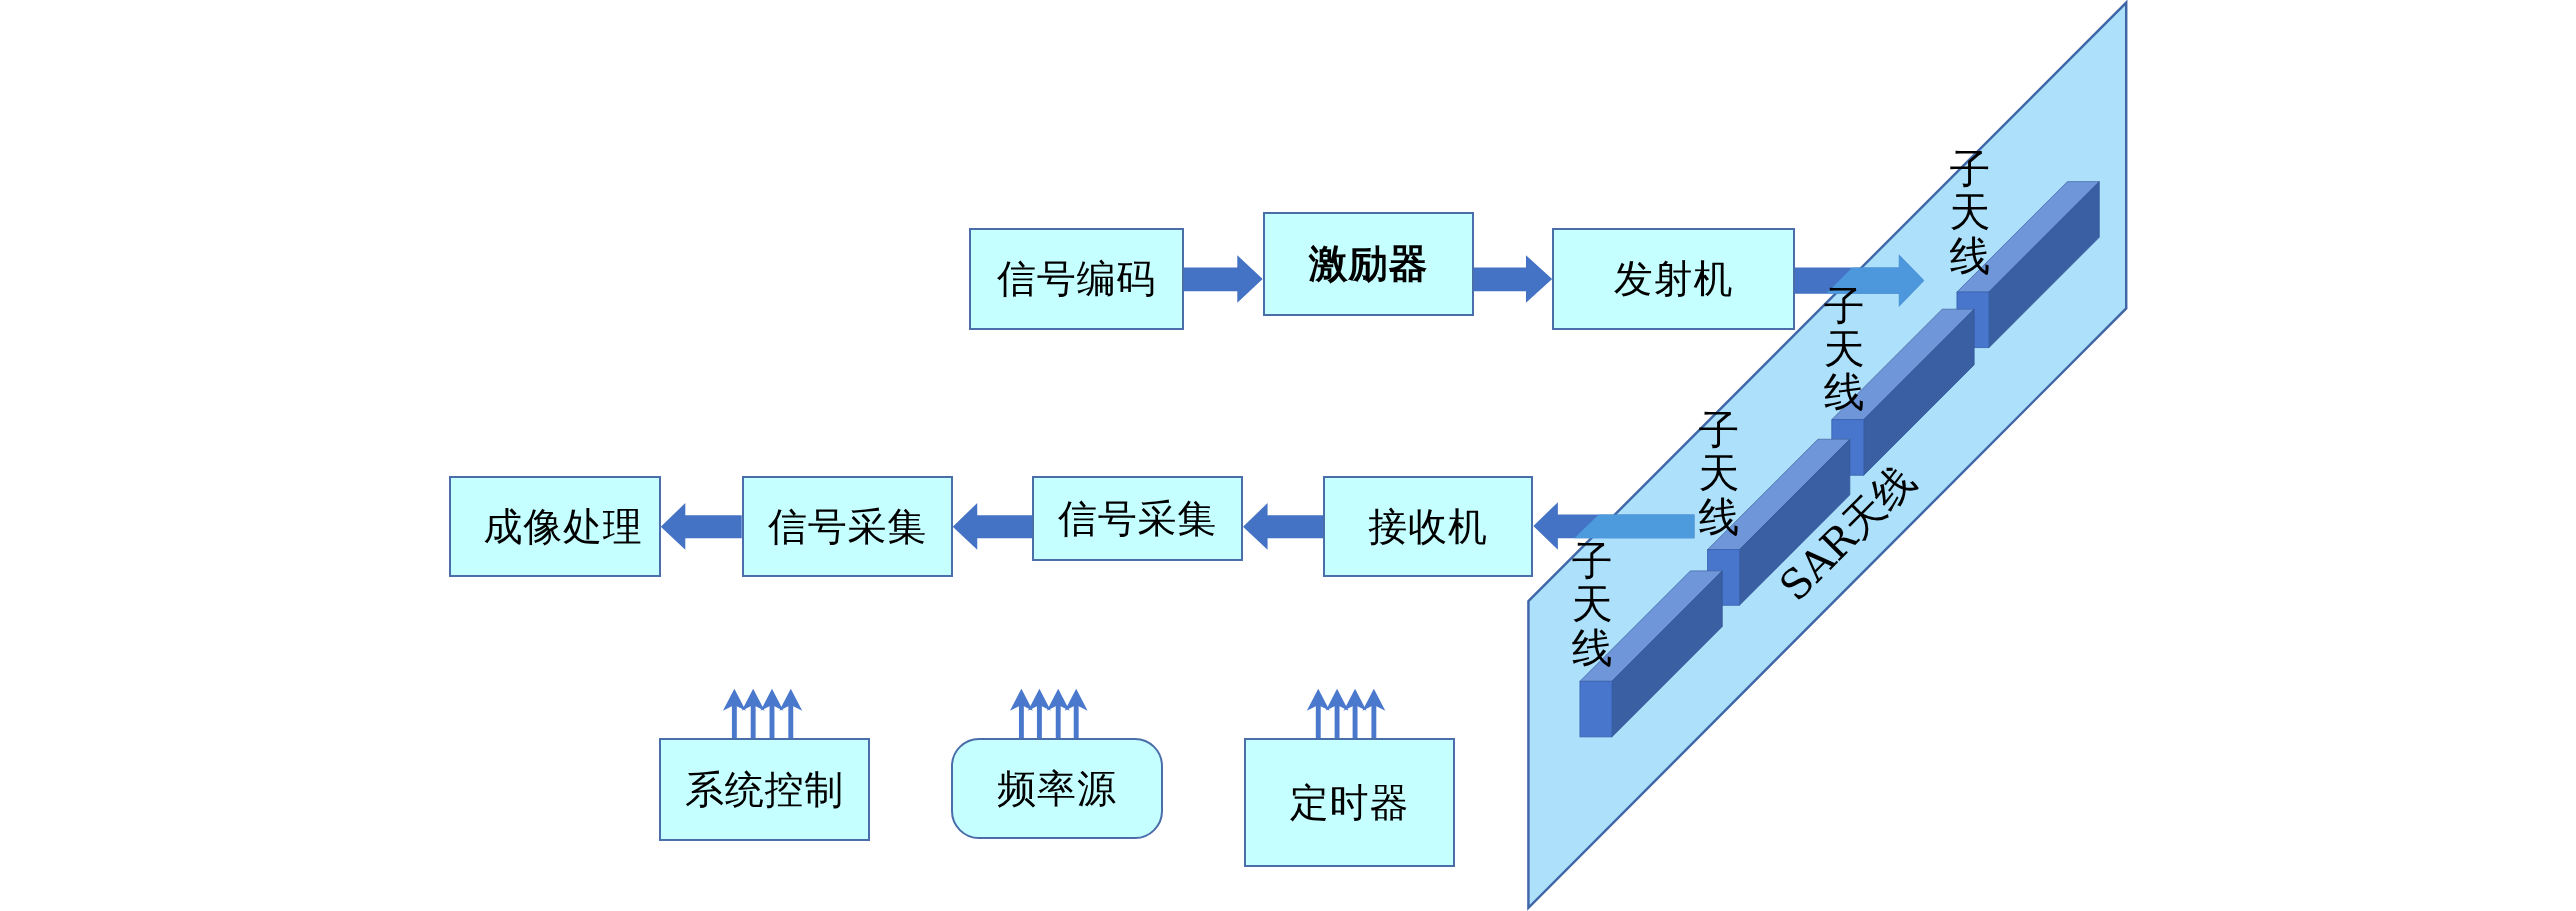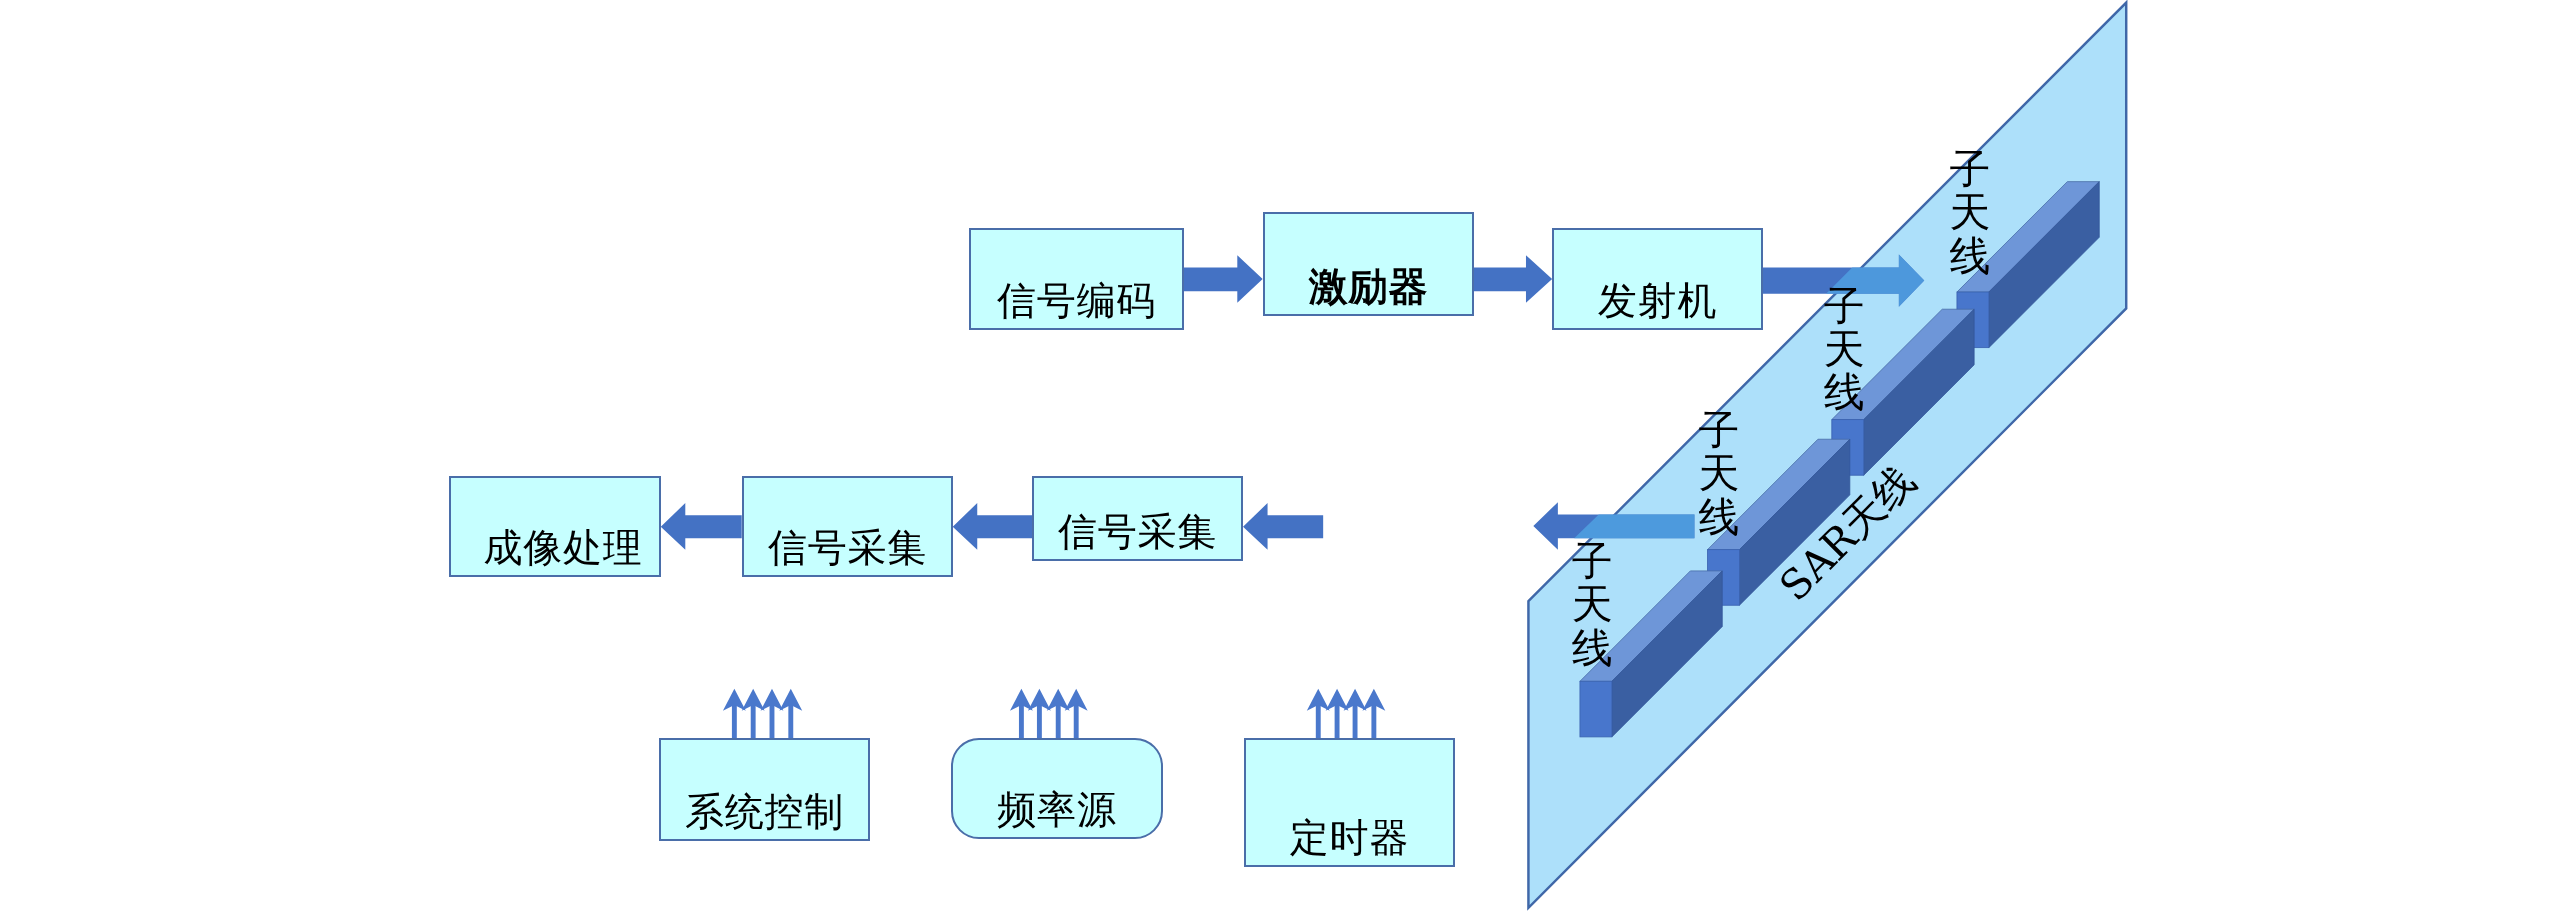--- a/index.html
+++ b/index.html
@@ -1,20 +1,20 @@
 <!DOCTYPE html>
 <html style="font-size:13px"><head>
 <meta charset="utf-8">
 <style>
   html, body { margin:0; padding:0; background:#ffffff; }
   body { width:2576px; height:912px; position:relative; overflow:hidden;
          font-family:"DejaVu Serif","Liberation Serif",serif; }
   #stage { position:absolute; left:0; top:0; width:2576px; height:912px; }
   .box { position:absolute; box-sizing:border-box; background:#c6ffff;
-         border:2.5px solid #4a6ea9; display:flex; align-items:flex-end; justify-content:center;
+         border:2.5px solid #4a6ea9; display:flex; align-items:center; justify-content:center;
          font-size:39px; color:#000; letter-spacing:0.8px; }
   svg text { font-family:"DejaVu Serif","Liberation Serif",serif; }
 </style>
 </head>
 <body>
 
 <div id="stage">
   <svg id="svg-layer" width="2576" height="912" viewBox="0 0 3150 1115" style="position:absolute;left:0;top:0;">
 
     <polygon points="1869,735 2600,3 2600,377 1869,1110" fill="#ade0fa" stroke="#3f67a8" stroke-width="3"></polygon>
@@ -137,32 +137,35 @@
         </g>
       </g>
   </svg>
 
   <div class="box" style="left:969px;top:228px;width:215px;height:102px;">
     <span>信号编码</span>
   </div>
   <div class="box" style="left:1263px;top:212px;width:211px;height:104px;font-weight:bold;">
     <span>激励器</span>
   </div>
-  <div class="box" style="left:1552px;top:228px;width:211px;height:102px;">
+  <div class="box" style="left:1552px;top:228px;width:243px;height:102px;">
     <span>发射机</span>
   </div>
 
   <div class="box" style="left:449px;top:476px;width:212px;height:101px;padding-left:16px;">
     <span>成像处理</span>
   </div>
   <div class="box" style="left:742px;top:476px;width:211px;height:101px;">
     <span>信号采集</span>
   </div>
   <div class="box" style="left:1032px;top:476px;width:211px;height:85px;">
     <span>信号采集</span>
+  </div>
+  <div class="box" style="left:1323px;top:476px;width:210px;height:101px;">
+    <span>接收机</span>
   </div>
 
   <div class="box" style="left:659px;top:738px;width:211px;height:103px;">
     <span>系统控制</span>
   </div>
   <div class="box" style="left:951px;top:738px;width:212px;height:101px;border-radius:28px;">
     <span>频率源</span>
   </div>
   <div class="box" style="left:1244px;top:738px;width:211px;height:129px;">
     <span>定时器</span>

